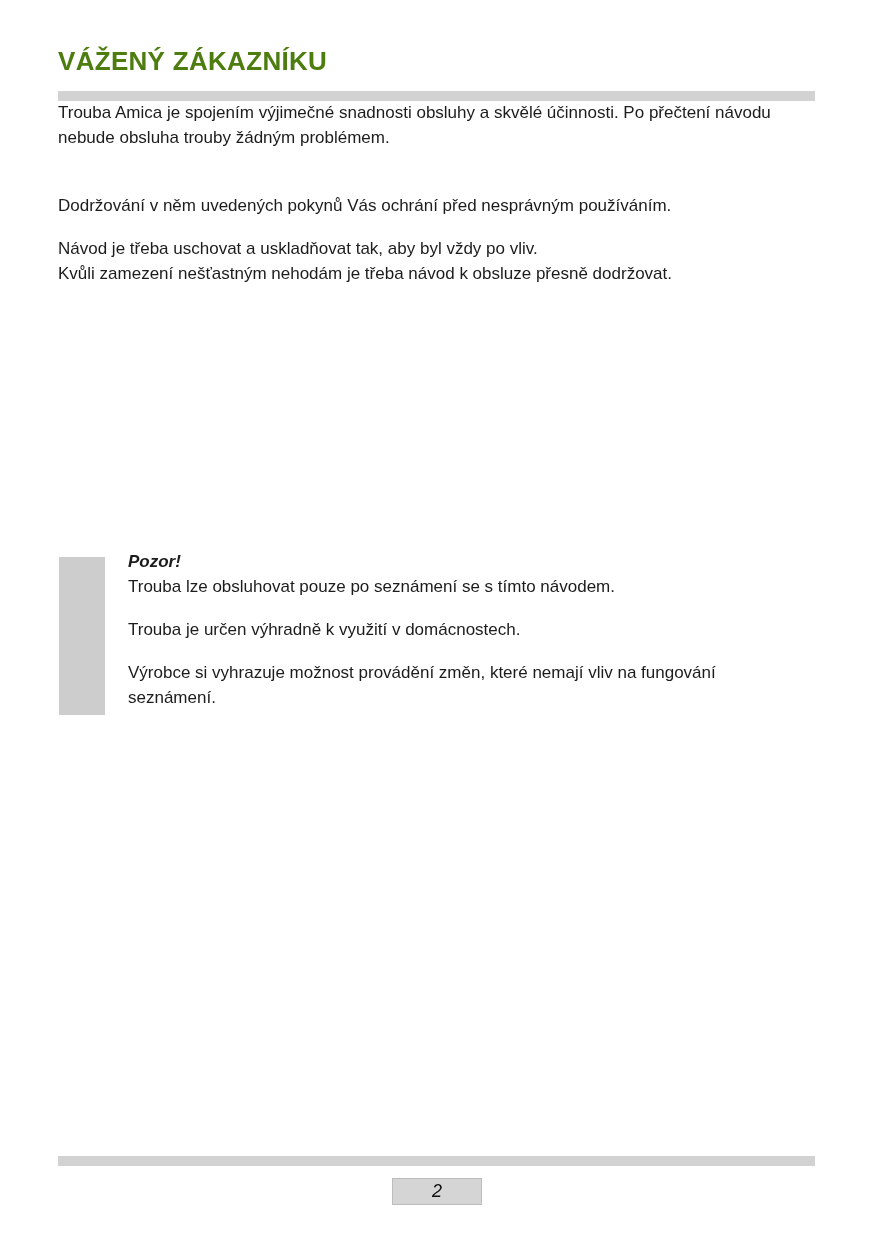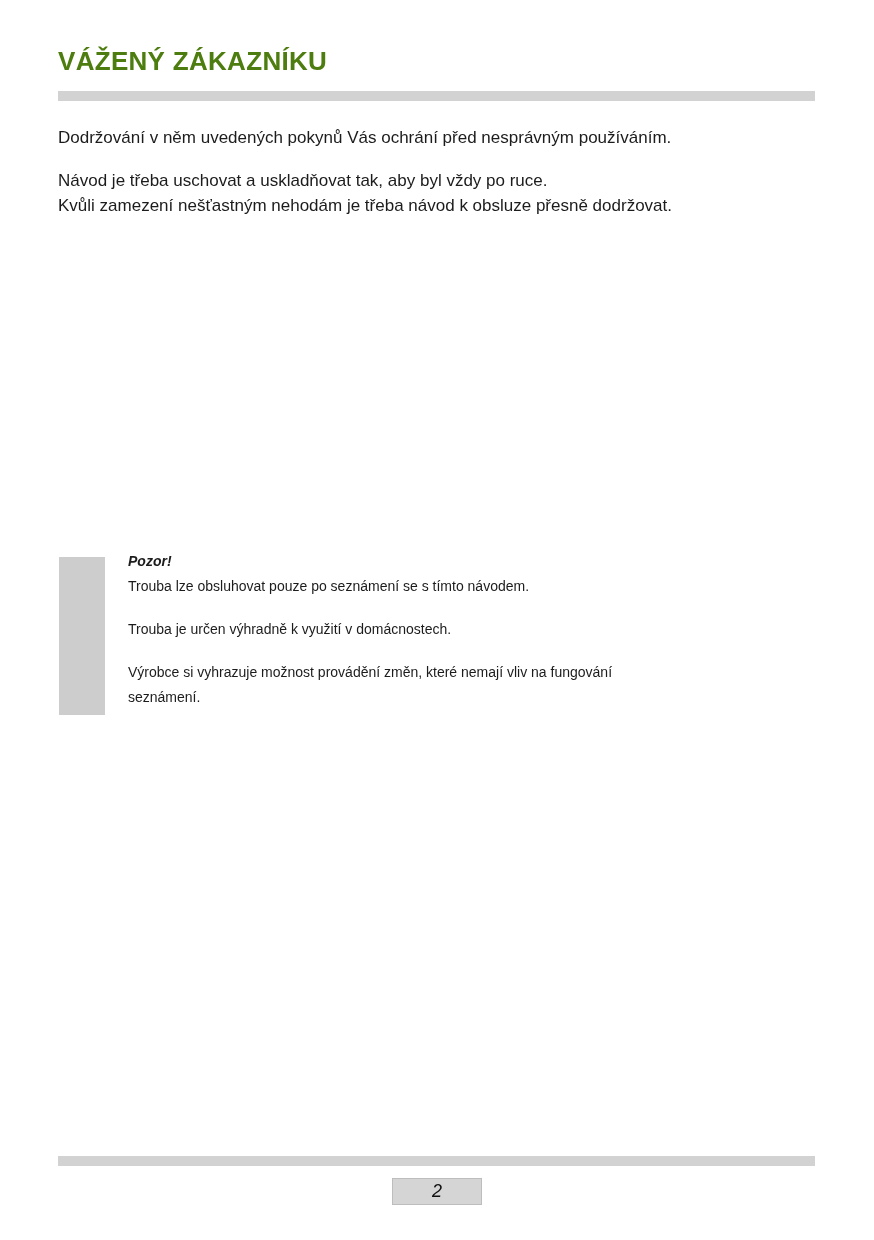--- a/index.html
+++ b/index.html
@@ -37,21 +37,21 @@
   }
   .intro p{margin:0 0 18px 0;}
   .line{white-space:nowrap;}
   .notice-marker{
     position:absolute;left:59px;top:557px;
     width:46px;height:158px;
     background:var(--marker);
   }
   .notice-text{
     position:absolute;left:128px;top:549px;width:690px;
-    font-size:14px;line-height:25px;
+    font-size:17px;line-height:25px;
   }
   .notice-title{
     font-weight:bold;font-style:italic;
   }
   .notice-text .gap{height:18px;}
   .page-badge{
     position:absolute;left:392px;top:1178px;
     width:90px;height:27px;
     background:var(--badge-bg);
     border:1px solid var(--badge-border);
@@ -63,25 +63,29 @@
 </style>
 </head>
 <body>
 
 <h1 class="page-heading">VÁŽENÝ ZÁKAZNÍKU</h1>
 
 <div class="rule rule-top"></div>
 
 <div class="intro">
   <p>
+    <span class="line">Trouba Amica je spojením výjimečné snadnosti obsluhy a skvělé účinnosti. Po přečtení návodu</span><br>
+    <span class="line">nebude obsluha trouby žádným problémem.</span>
+  </p>
+  <p>
     <br>
     <span class="line">Dodržování v něm uvedených pokynů Vás ochrání před nesprávným používáním.</span>
   </p>
   <p>
-    <span class="line">Návod je třeba uschovat a uskladňovat tak, aby byl vždy po ruce.</span><br>
+    <span class="line">Návod je třeba uschovat a uskladňovat tak, aby byl vždy po vliv.</span><br>
     <span class="line">Kvůli zamezení nešťastným nehodám je třeba návod k obsluze přesně dodržovat.</span>
   </p>
 </div>
 
 <div class="notice-marker"></div>
 
 <div class="notice-text">
   <div class="notice-title line">Pozor!</div>
   <div class="line">Trouba lze obsluhovat pouze po seznámení se s tímto návodem.</div>
   <div class="gap"></div>

